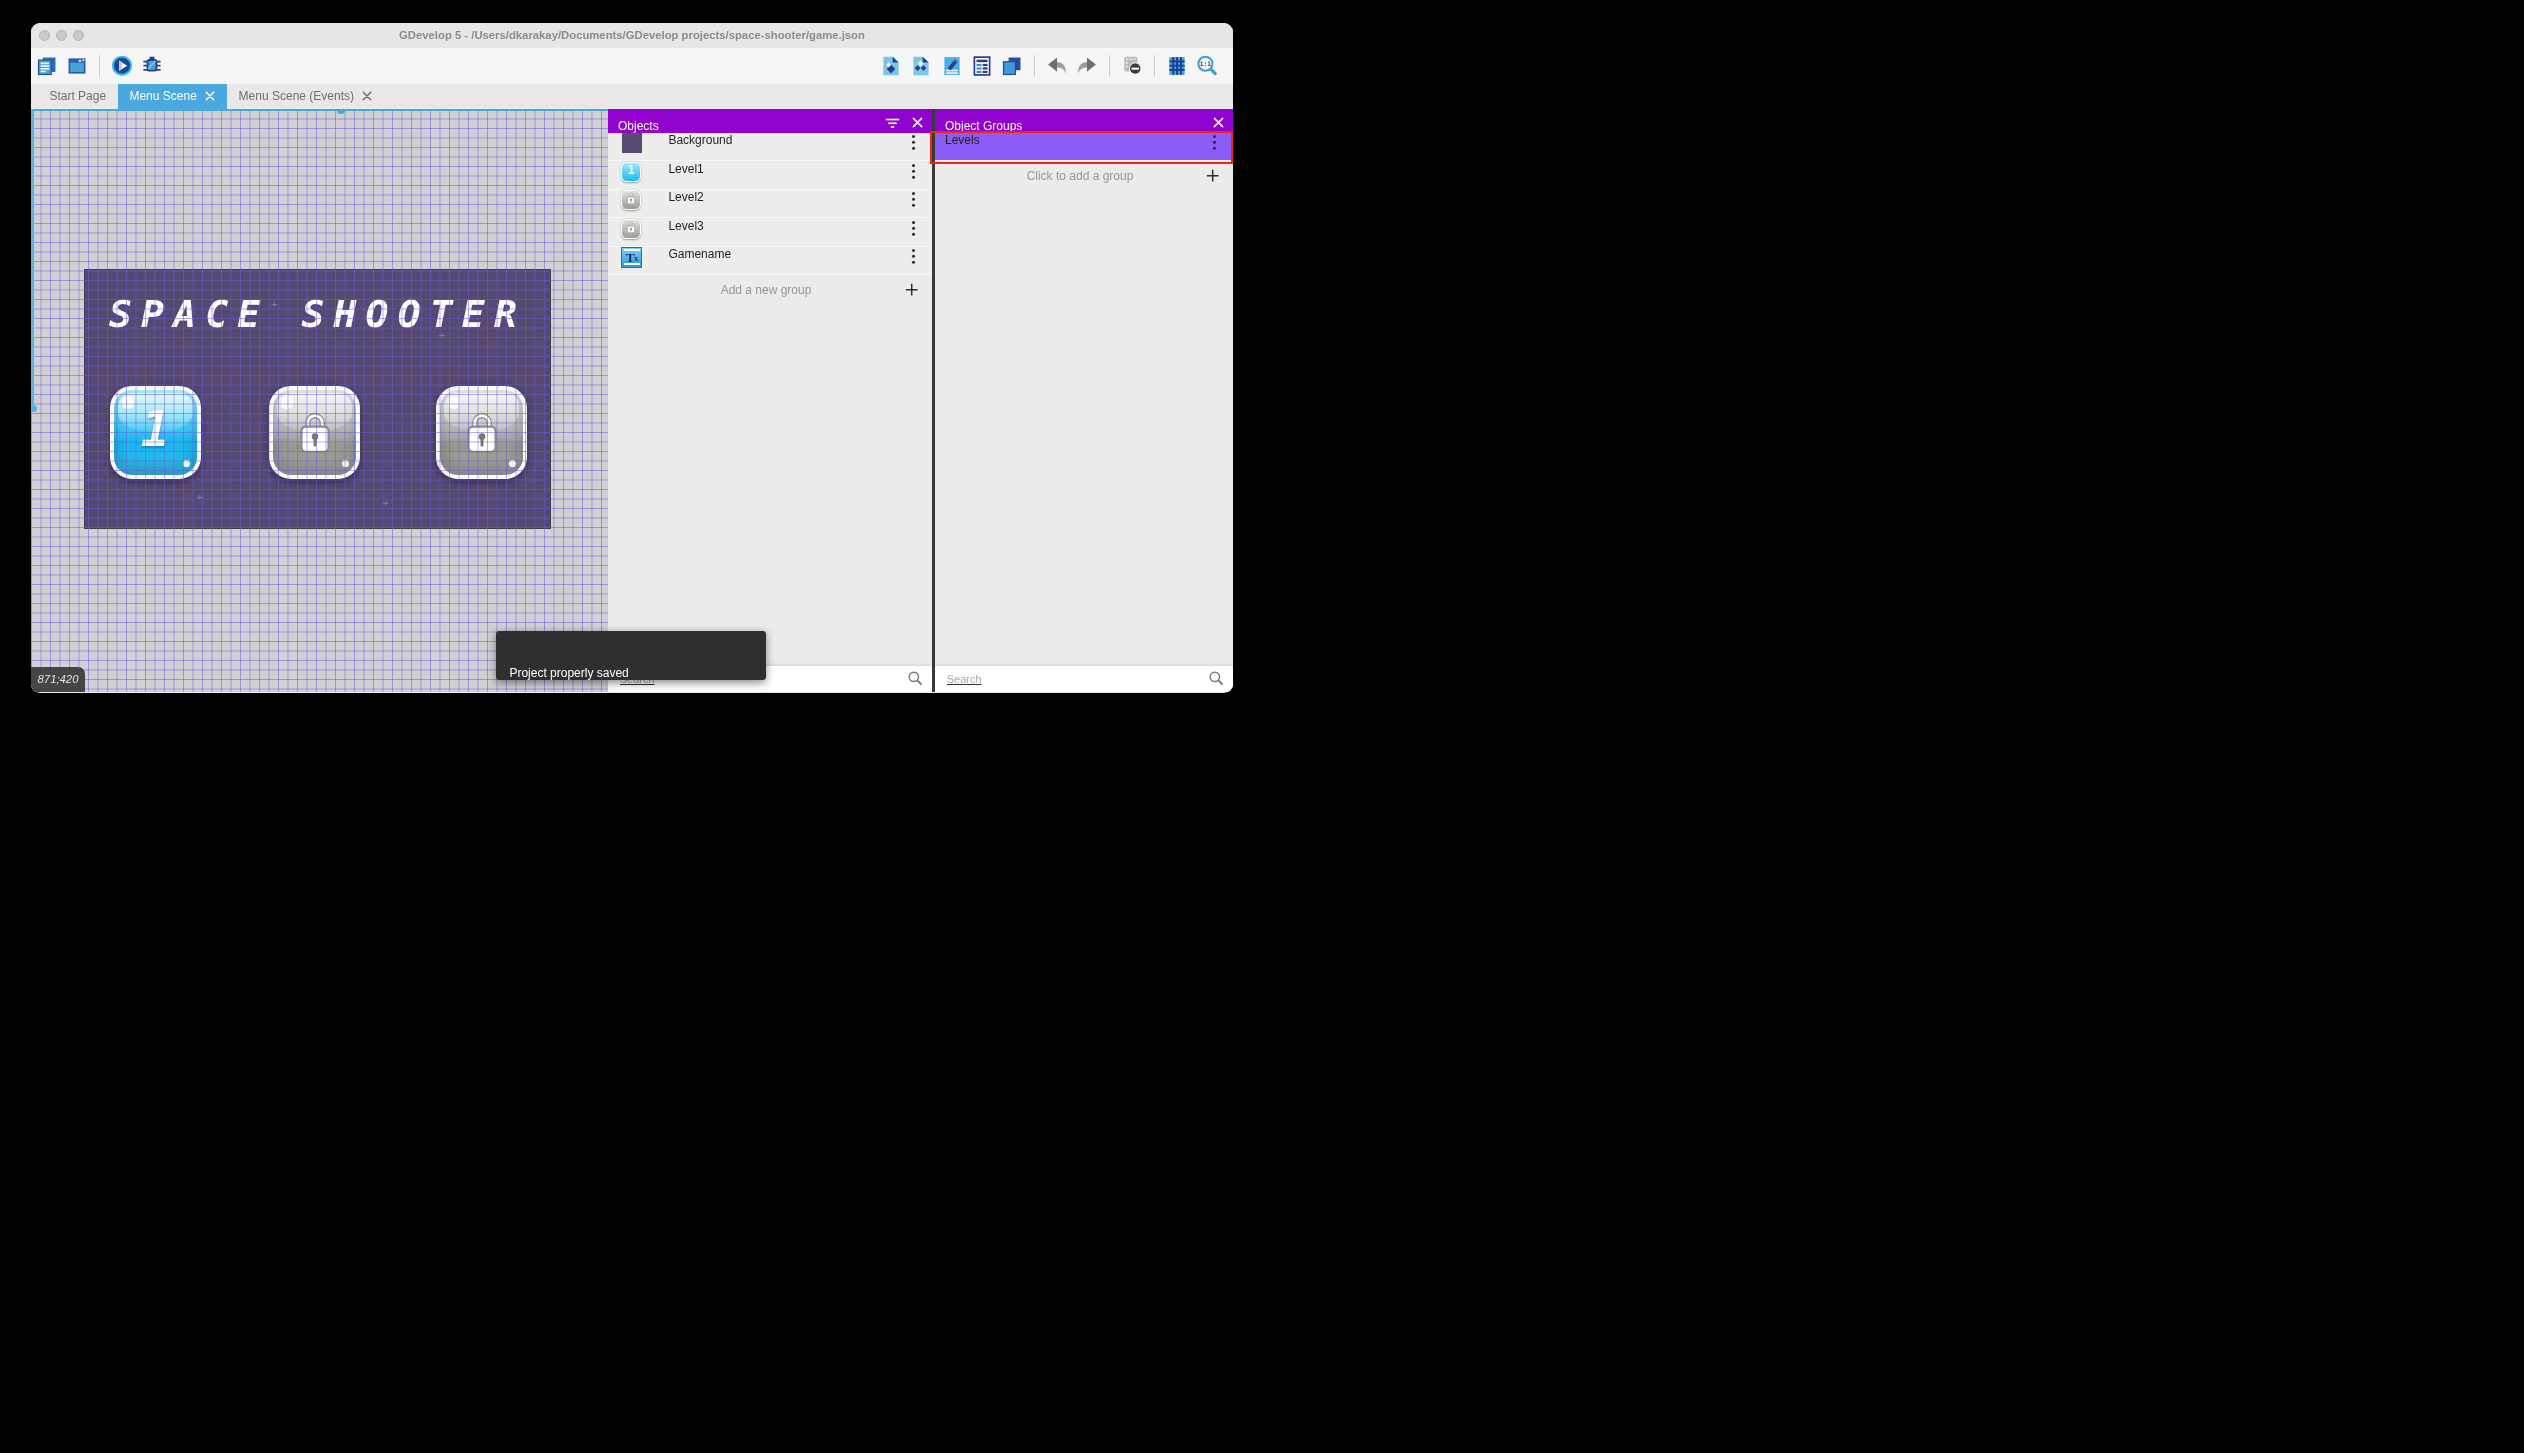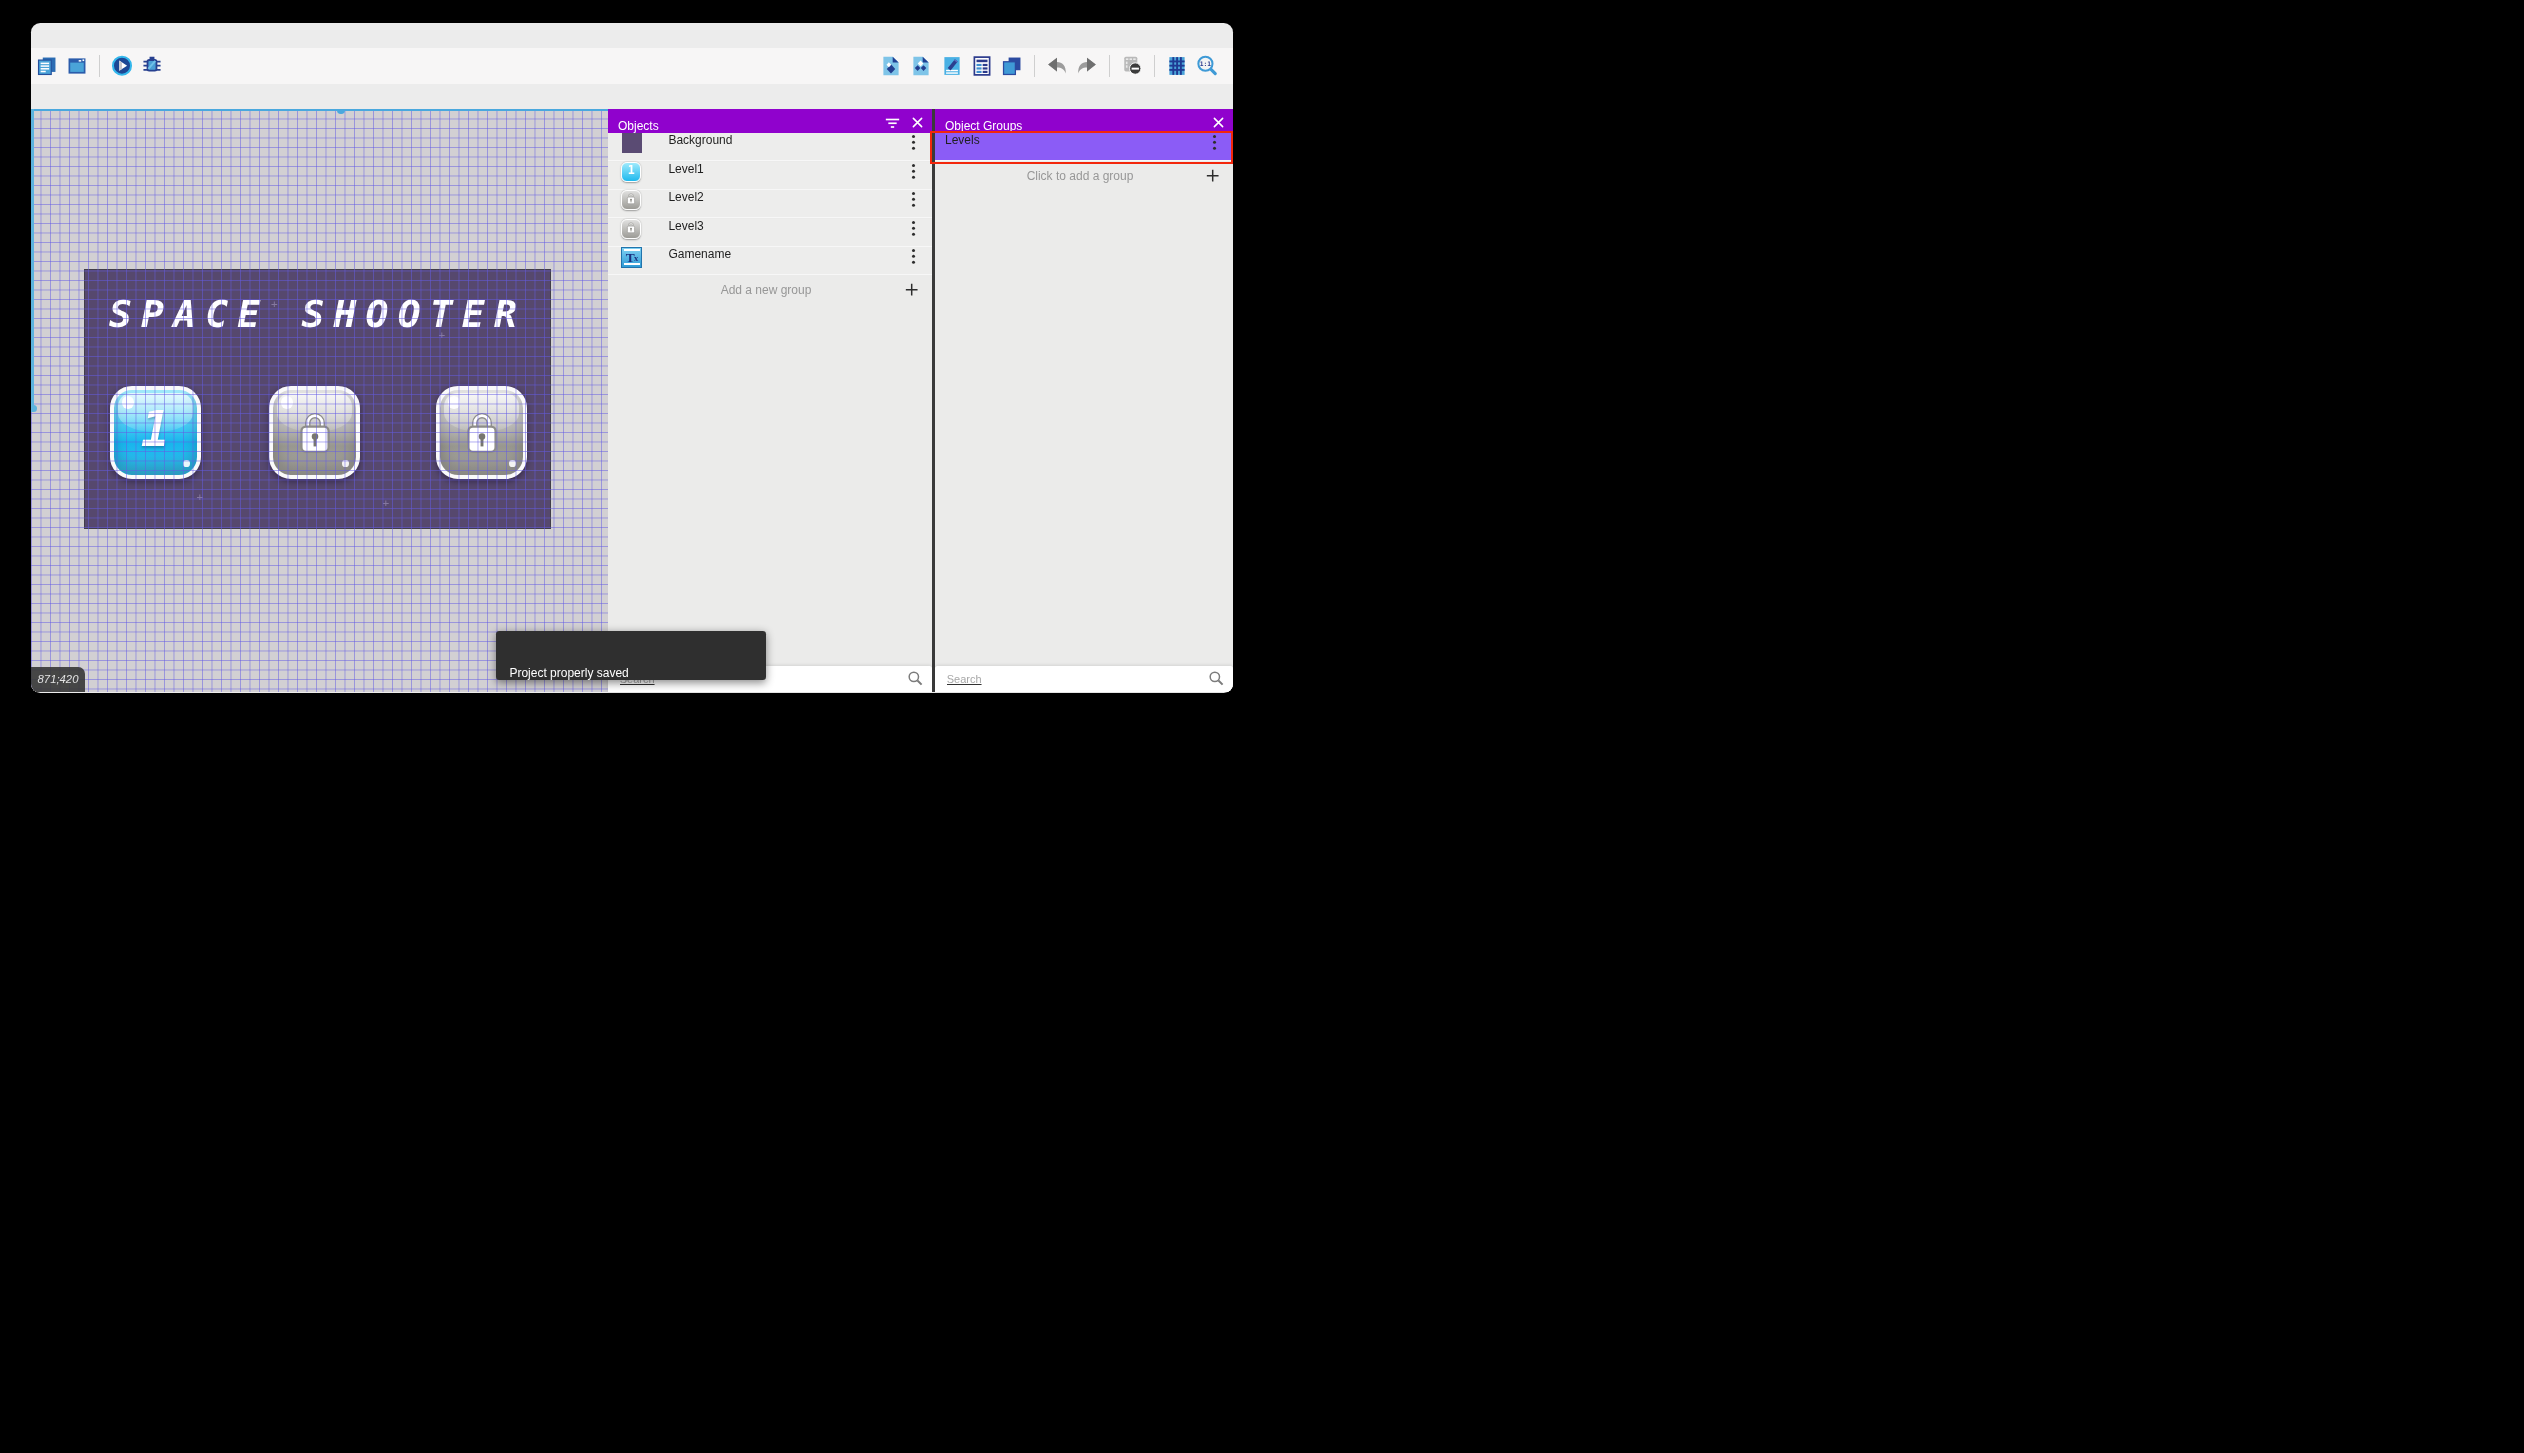--- a/index.html
+++ b/index.html
@@ -121,20 +121,28 @@
     </symbol>
     <symbol id="sym-mag" viewBox="0 0 20 20">
       <circle cx="8.2" cy="8.2" r="5.6" fill="none" stroke="#7c7c7c" stroke-width="1.8"></circle>
       <path d="M12.5 12.5 L17.5 17.5" stroke="#7c7c7c" stroke-width="2.4"></path>
     </symbol>
   </defs>
 </svg>
 
 <div class="window">
 
+  <div class="titlebar">
+    <div class="lights">
+      <div class="light"></div>
+      <div class="light"></div>
+      <div class="light"></div>
+    </div>
+    <div class="wtitle">GDevelop 5 - /Users/dkarakay/Documents/GDevelop projects/space-shooter/game.json</div>
+  </div>
 
   <div class="toolbar">
     <div class="tb-group tb-left">
       <div class="tb-btn">
         <svg width="22" height="22" viewBox="0 0 26 26">
           <rect x="8" y="3" width="15" height="17" fill="#2b6cb3"></rect>
           <rect x="3" y="6" width="15" height="17" fill="#4aa3d8" stroke="#24509c" stroke-width="1.4"></rect>
           <rect x="5.5" y="9" width="10" height="1.8" fill="#fff"></rect>
             <rect x="5.5" y="12.2" width="10" height="1.8" fill="#fff"></rect>
           <rect x="5.5" y="15.4" width="10" height="1.8" fill="#fff"></rect>
@@ -257,20 +265,37 @@
       <div class="tb-btn">
         <svg width="23.4" height="23.4" viewBox="0 0 28 28">
           <path d="M18.5 18 L24.5 24" stroke="#3f9ad6" stroke-width="4" stroke-linecap="round"></path>
           <circle cx="12" cy="11.5" r="9" fill="#f4f4f4" stroke="#3f9ad6" stroke-width="2.6"></circle>
           <text x="12" y="14.5" font-size="8" font-weight="bold" fill="#2b3a8c" text-anchor="middle" font-family="DejaVu Sans Mono, monospace">1:1</text>
         </svg>
       </div>
     </div>
   </div>
 
+  <div class="tabbar">
+    <div class="tab">
+      <span>Start Page</span>
+    </div>
+    <div class="tab active">
+      <span>Menu Scene</span>
+      <svg class="x" style="color:#fff" viewBox="0 0 12 12" width="10" height="10">
+          <use href="#sym-x"></use>
+        </svg>
+    </div>
+    <div class="tab">
+      <span>Menu Scene (Events)</span>
+      <svg class="x" style="color:#6f6f6f" viewBox="0 0 12 12" width="10" height="10">
+          <use href="#sym-x"></use>
+        </svg>
+    </div>
+  </div>
 
   <div class="content">
 
     <div class="canvas">
       <div class="scene">
         <div class="scene-title">SPACE SHOOTER</div>
         <span class="star" style="left:14%;top:52%">+</span>
         <span class="star" style="left:40%;top:11%">+</span>
         <span class="star" style="left:56%;top:47%">+</span>
         <span class="star" style="left:76%;top:23%">+</span>

